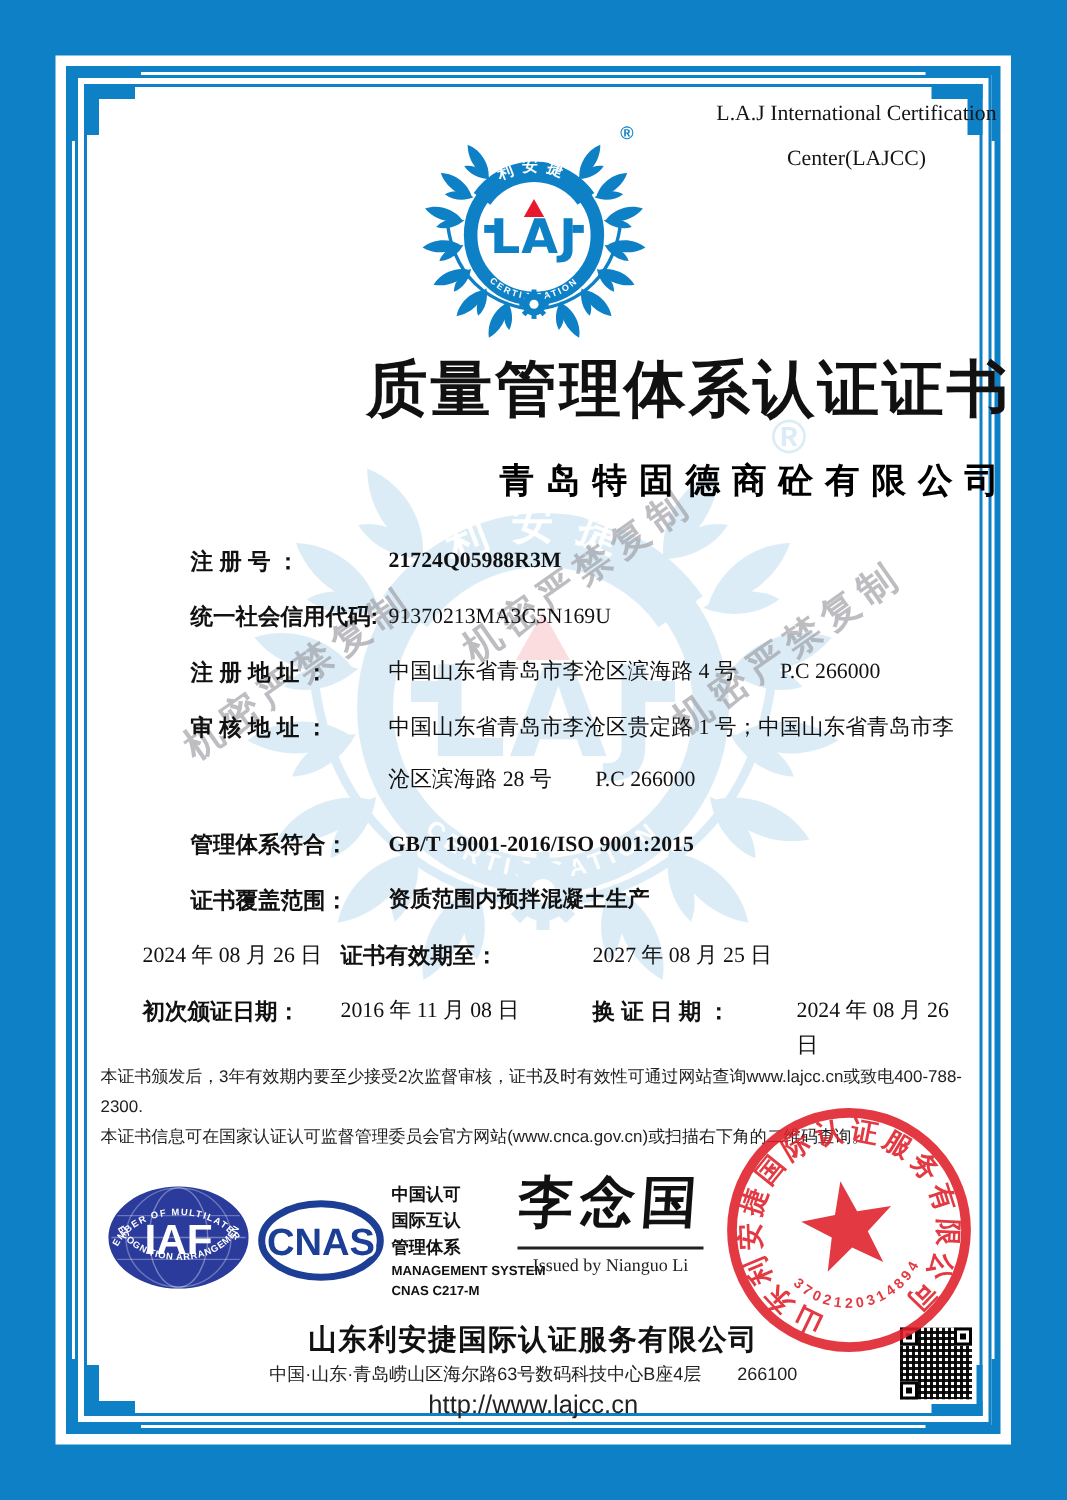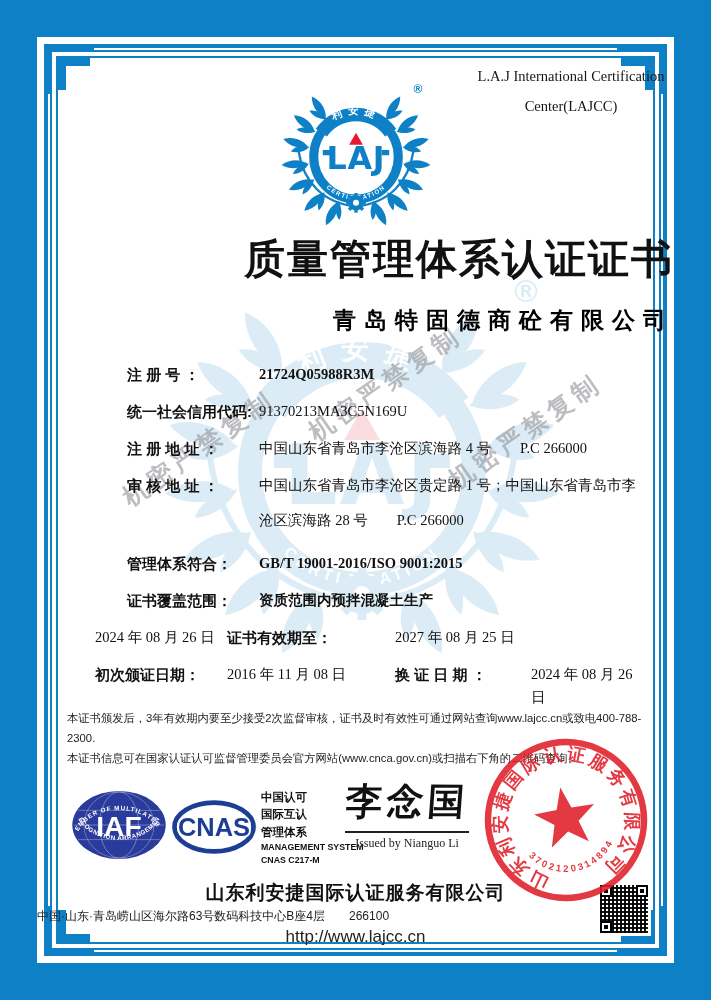--- a/index.html
+++ b/index.html
@@ -59,21 +59,21 @@
   .sig-name{font-family:"DejaVu Serif","Liberation Serif",serif;font-size:37px;font-weight:700;color:#111;
             transform:skewX(-4deg);letter-spacing:4px;}
   .sig-line{border-top:2px solid #222;margin:4px 8px 3px 8px;}
   .sig-cap{font-family:"Liberation Serif","DejaVu Serif",serif;font-size:12px;color:#222;}
   .issuer-en{position:absolute;left:436px;top:24px;width:196px;text-align:center;z-index:5;
              font-family:"Liberation Serif","DejaVu Serif",serif;font-size:14.5px;color:#151515;line-height:2.1;}
   .seal{position:absolute;left:444px;top:698px;width:170px;height:170px;z-index:4;opacity:0.88;}
 
   .footer-company{position:absolute;left:0;right:0;top:843px;text-align:center;font-size:19px;font-weight:900;
                   color:#111;letter-spacing:1px;}
-  .footer-address{position:absolute;left:0;right:0;top:871px;font-size:12px;color:#222;}
+  .footer-address{position:absolute;left:0;right:0;top:871px;text-align:center;font-size:12px;color:#222;}
   .footer-site{position:absolute;left:0;right:0;top:890px;text-align:center;font-size:17px;color:#222;}
 
   .qr{position:absolute;left:560px;top:845px;width:48px;height:48px;background:
       repeating-linear-gradient(0deg,rgba(0,0,0,.9) 0 2px,transparent 2px 4px),
       repeating-linear-gradient(90deg,#111 0 2px,#fff 2px 4px);border:3px solid #fff;}
   .qr .f{position:absolute;width:12px;height:12px;border:2px solid #000;background:#fff;box-sizing:border-box;}
   .qr .f::after{content:"";position:absolute;inset:2px;background:#000;}
   .f-tl{left:0;top:0;} .f-tr{right:0;top:0;} .f-bl{left:0;bottom:0;}
 </style>
 </head>

